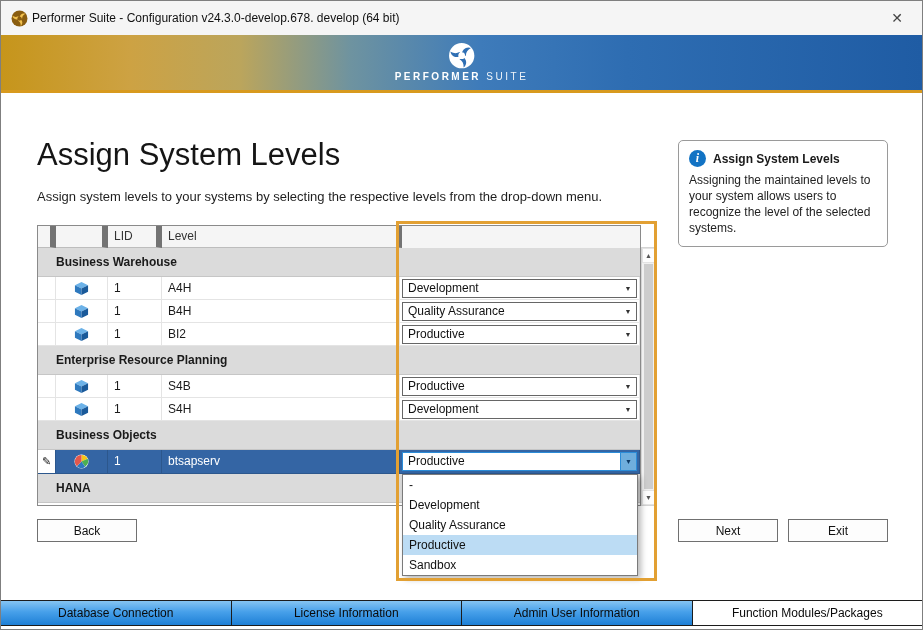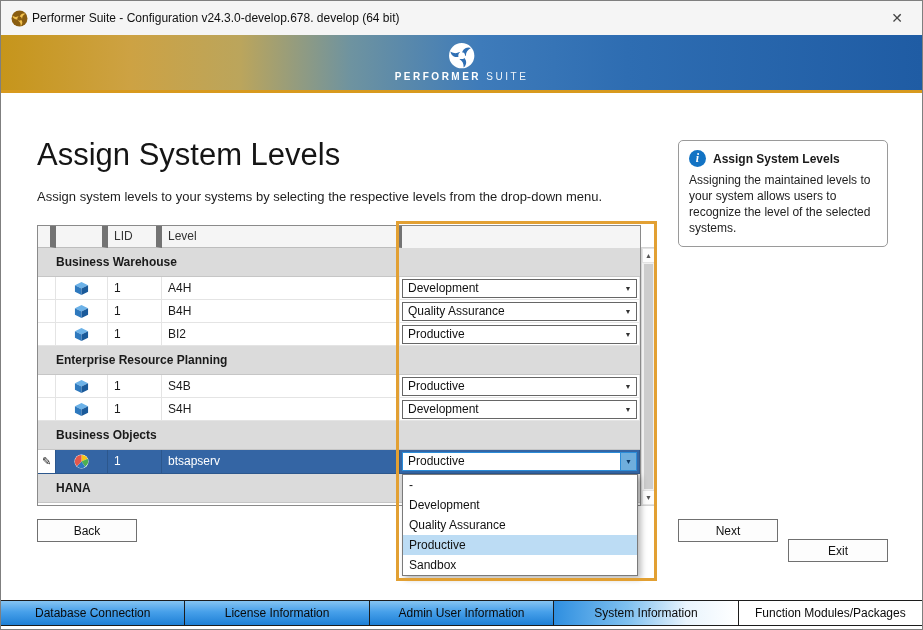--- a/index.html
+++ b/index.html
@@ -99,21 +99,21 @@
     position:absolute; left:395px; top:220px; width:261px; height:360px;
     border:3px solid #E2A033; z-index:20; pointer-events:none;
   }
   
   .btn {
     position:absolute; width:100px; height:23px; background:#fdfdfd; border:1px solid #707070;
     font-size:12px; color:#111; font-family:inherit; cursor:pointer;
   }
   .btn.back { left:36px; top:518px; }
   .btn.next { left:677px; top:518px; }
-  .btn.exit { left:787px; top:538px; }
+  .btn.exit { left:787px; top:518px; }
   
   .wizard-bar {
     position:absolute; left:0; top:599px; width:100%; height:26px; display:flex;
     border-top:1px solid #1c1c1c; border-bottom:1px solid #1c1c1c; background:#fff;
   }
   .wtab {
     flex:1; display:flex; align-items:center; justify-content:center;
     font-size:12px; color:#0a0a0a; border-right:1px solid #1c1c1c; cursor:pointer;
   }
   .wtab:last-child { border-right:none; }
@@ -327,17 +327,16 @@
   <div class="level-highlight"></div>
 
   <button class="btn back">Back</button>
   <button class="btn next">Next</button>
   <button class="btn exit">Exit</button>
 
   <div class="wizard-bar">
     <div class="wtab completed">Database Connection</div>
     <div class="wtab completed">License Information</div>
     <div class="wtab completed">Admin User Information</div>
-    <div class="wtab current">System Information</div>
     <div class="wtab upcoming">Function Modules/Packages</div>
   </div>
 
 </div>
 
 </body></html>

